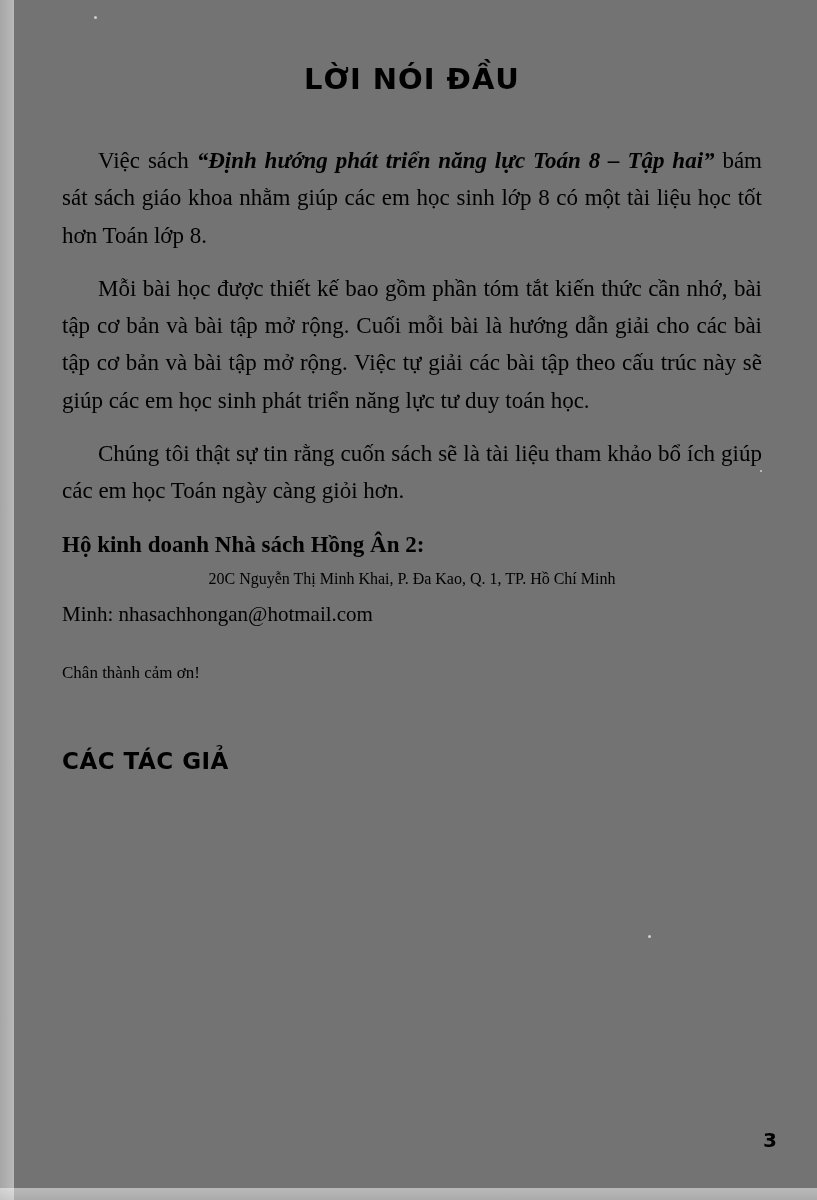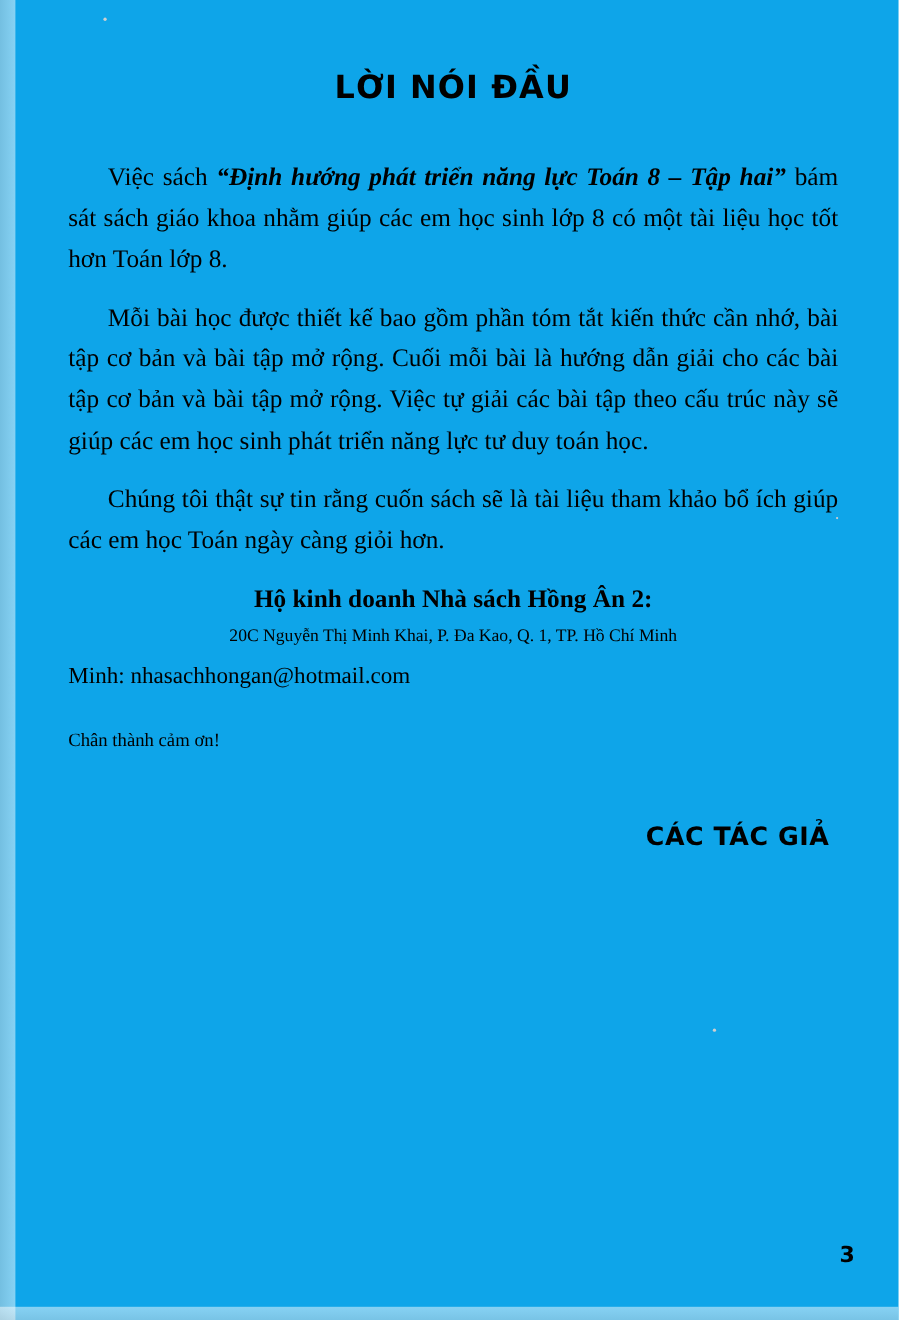--- a/index.html
+++ b/index.html
@@ -4,21 +4,21 @@
 <style>
   html, body {
     margin: 0;
     padding: 0;
     background: #ffffff;
   }
   .page {
     position: relative;
     width: 817px;
     height: 1200px;
-    background: #0ea5e9;
+    background: #737373;
     overflow: hidden;
     font-family: "Liberation Serif", serif;
     color: #000000;
   }
   .content {
     position: absolute;
     left: 62px;
     top: 0;
     width: 700px;
     height: 1200px;
@@ -53,21 +53,20 @@
   .line-plain {
     font-size: 23px;
     line-height: 1.62;
     margin: 0;
     text-indent: 0;
   }
   .contact-block {
     margin-top: 18px;
   }
   .contact-name {
-    text-align: center;
     font-size: 23px;
     font-weight: bold;
     line-height: 1.6;
     margin: 6px 0 0 0;
   }
   .contact-addr {
     text-align: center;
     font-size: 16px;
     line-height: 1.6;
     margin: 2px 0 0 0;
@@ -76,21 +75,20 @@
     font-size: 21px;
     line-height: 1.6;
     margin: 6px 0 0 0;
   }
   .thanks {
     font-size: 17px;
     line-height: 1.6;
     margin: 28px 0 0 0;
   }
   .signature {
-    text-align: right;
     font-family: "DejaVu Sans", sans-serif;
     font-weight: bold;
     font-size: 23px;
     letter-spacing: 0.5px;
     margin-top: 62px;
     padding-right: 8px;
   }
   .page-number {
     position: absolute;
     right: 40px;

